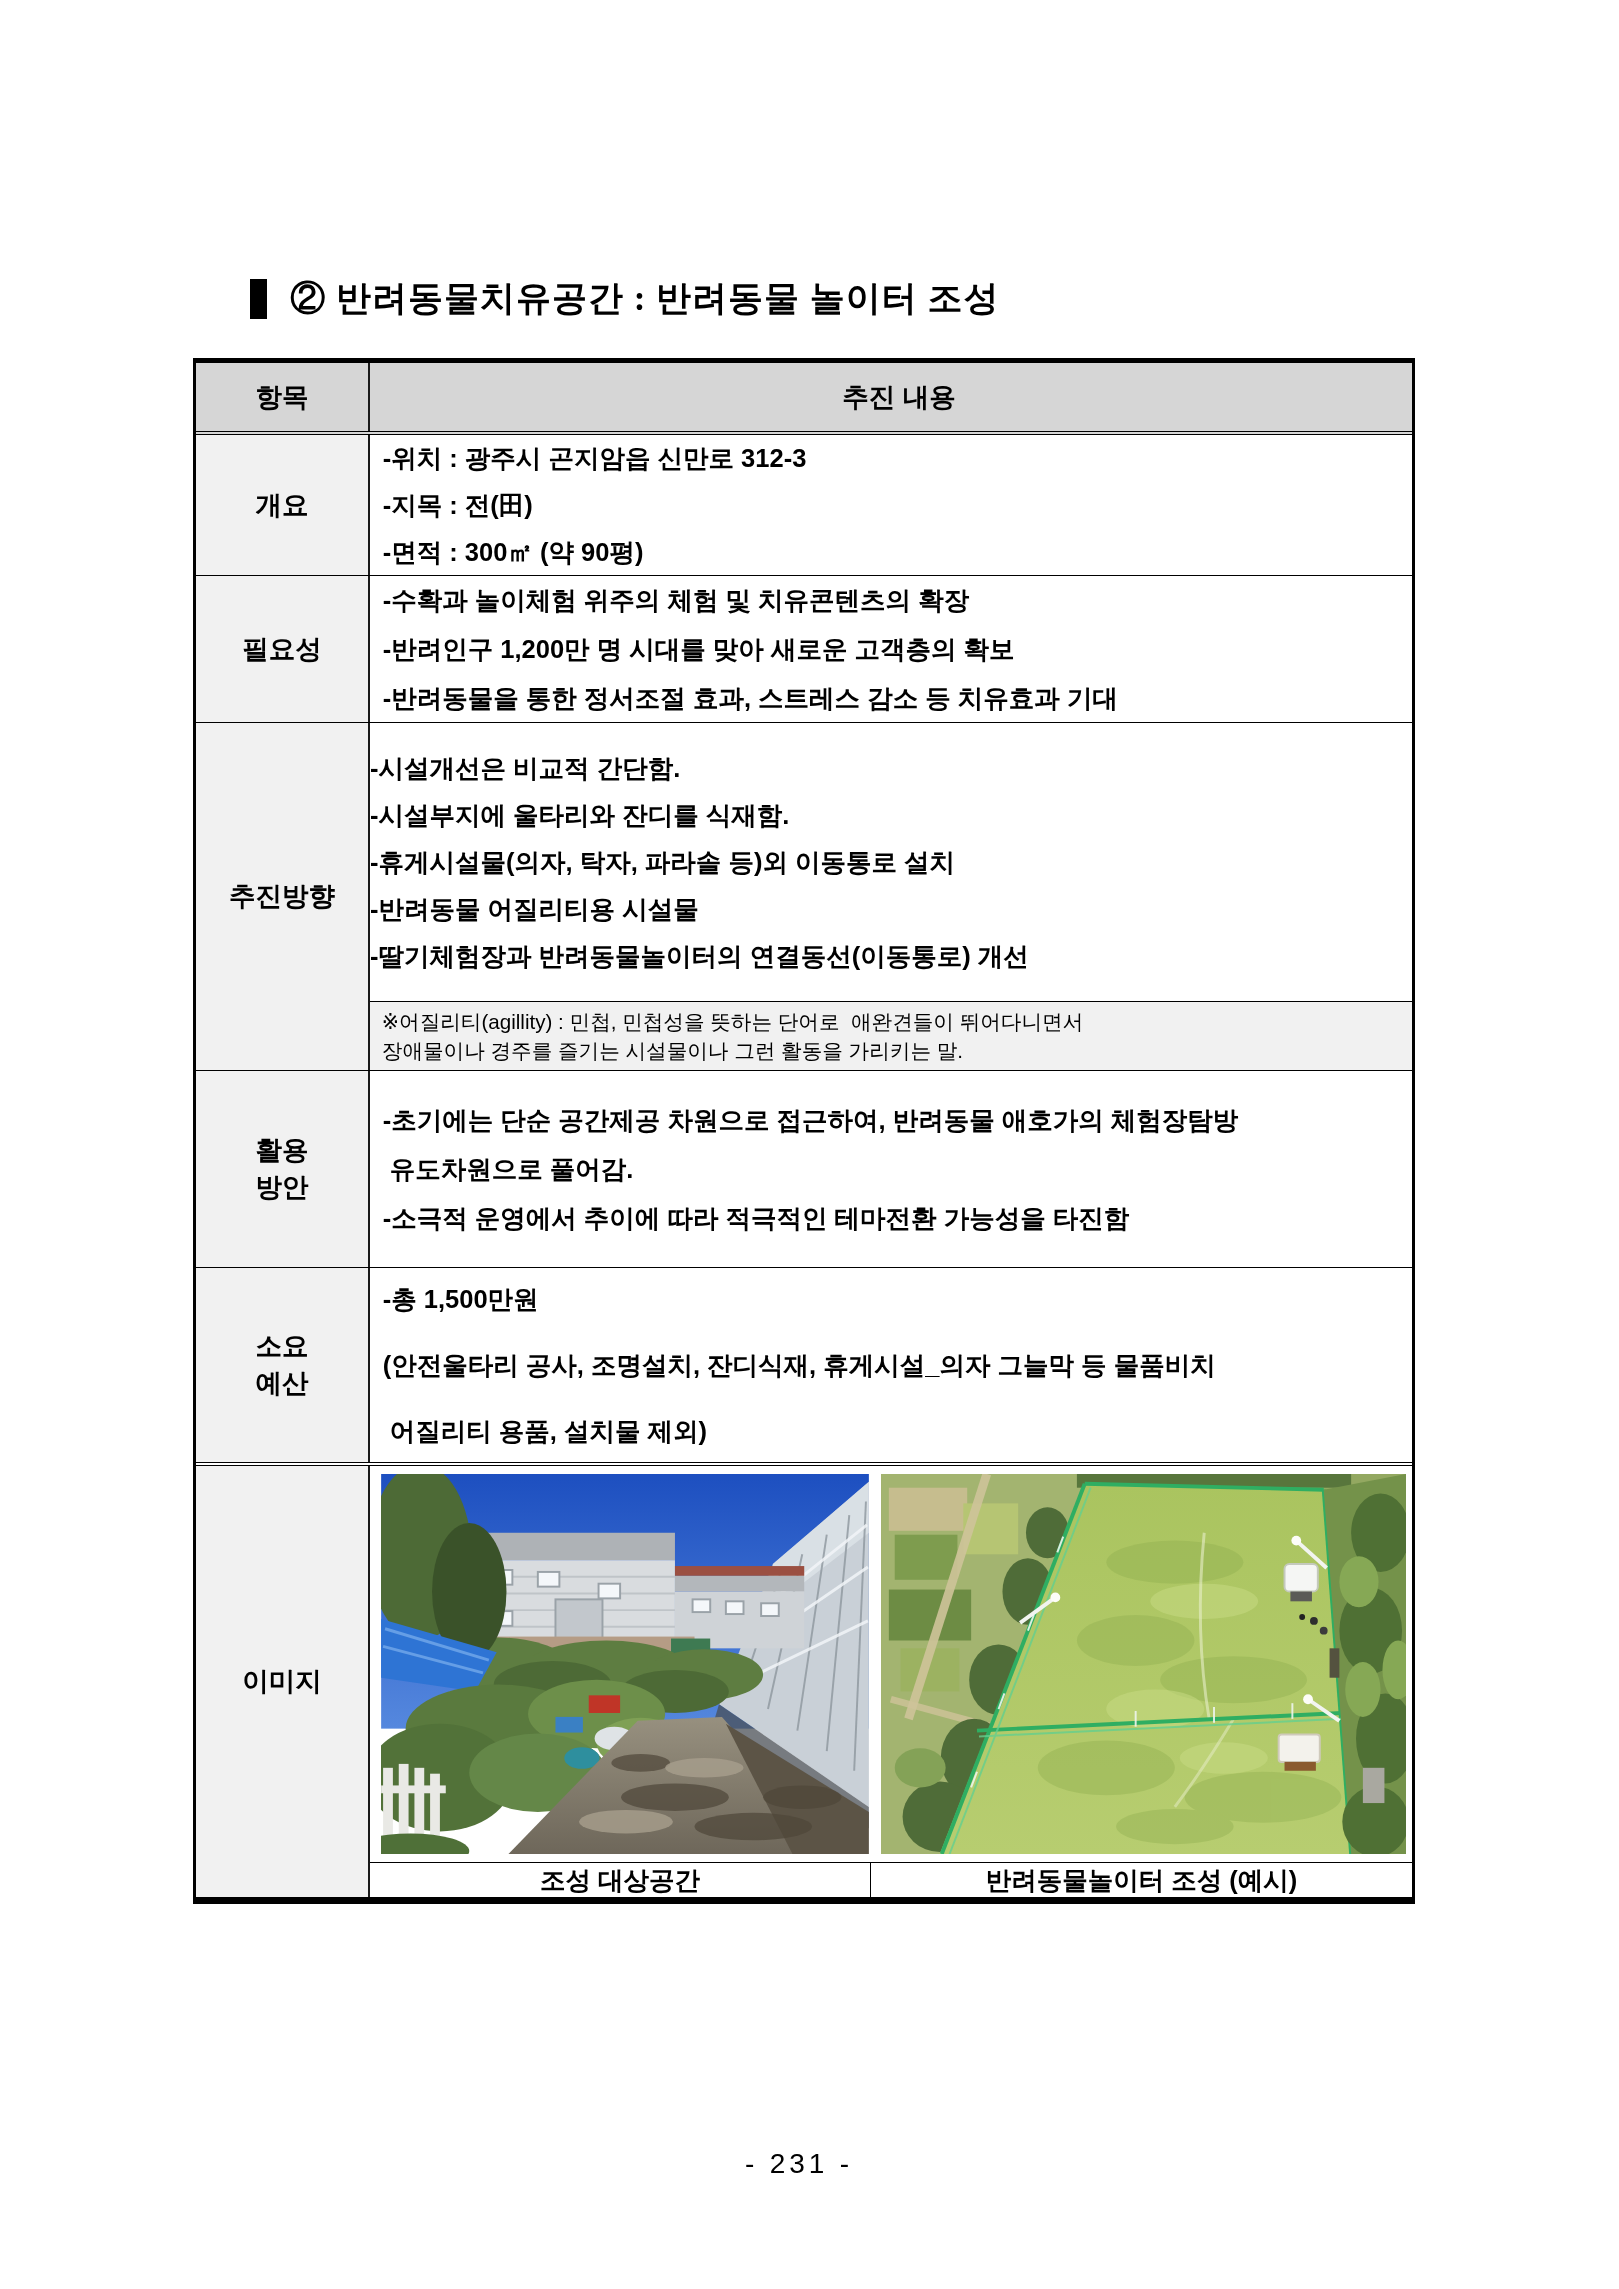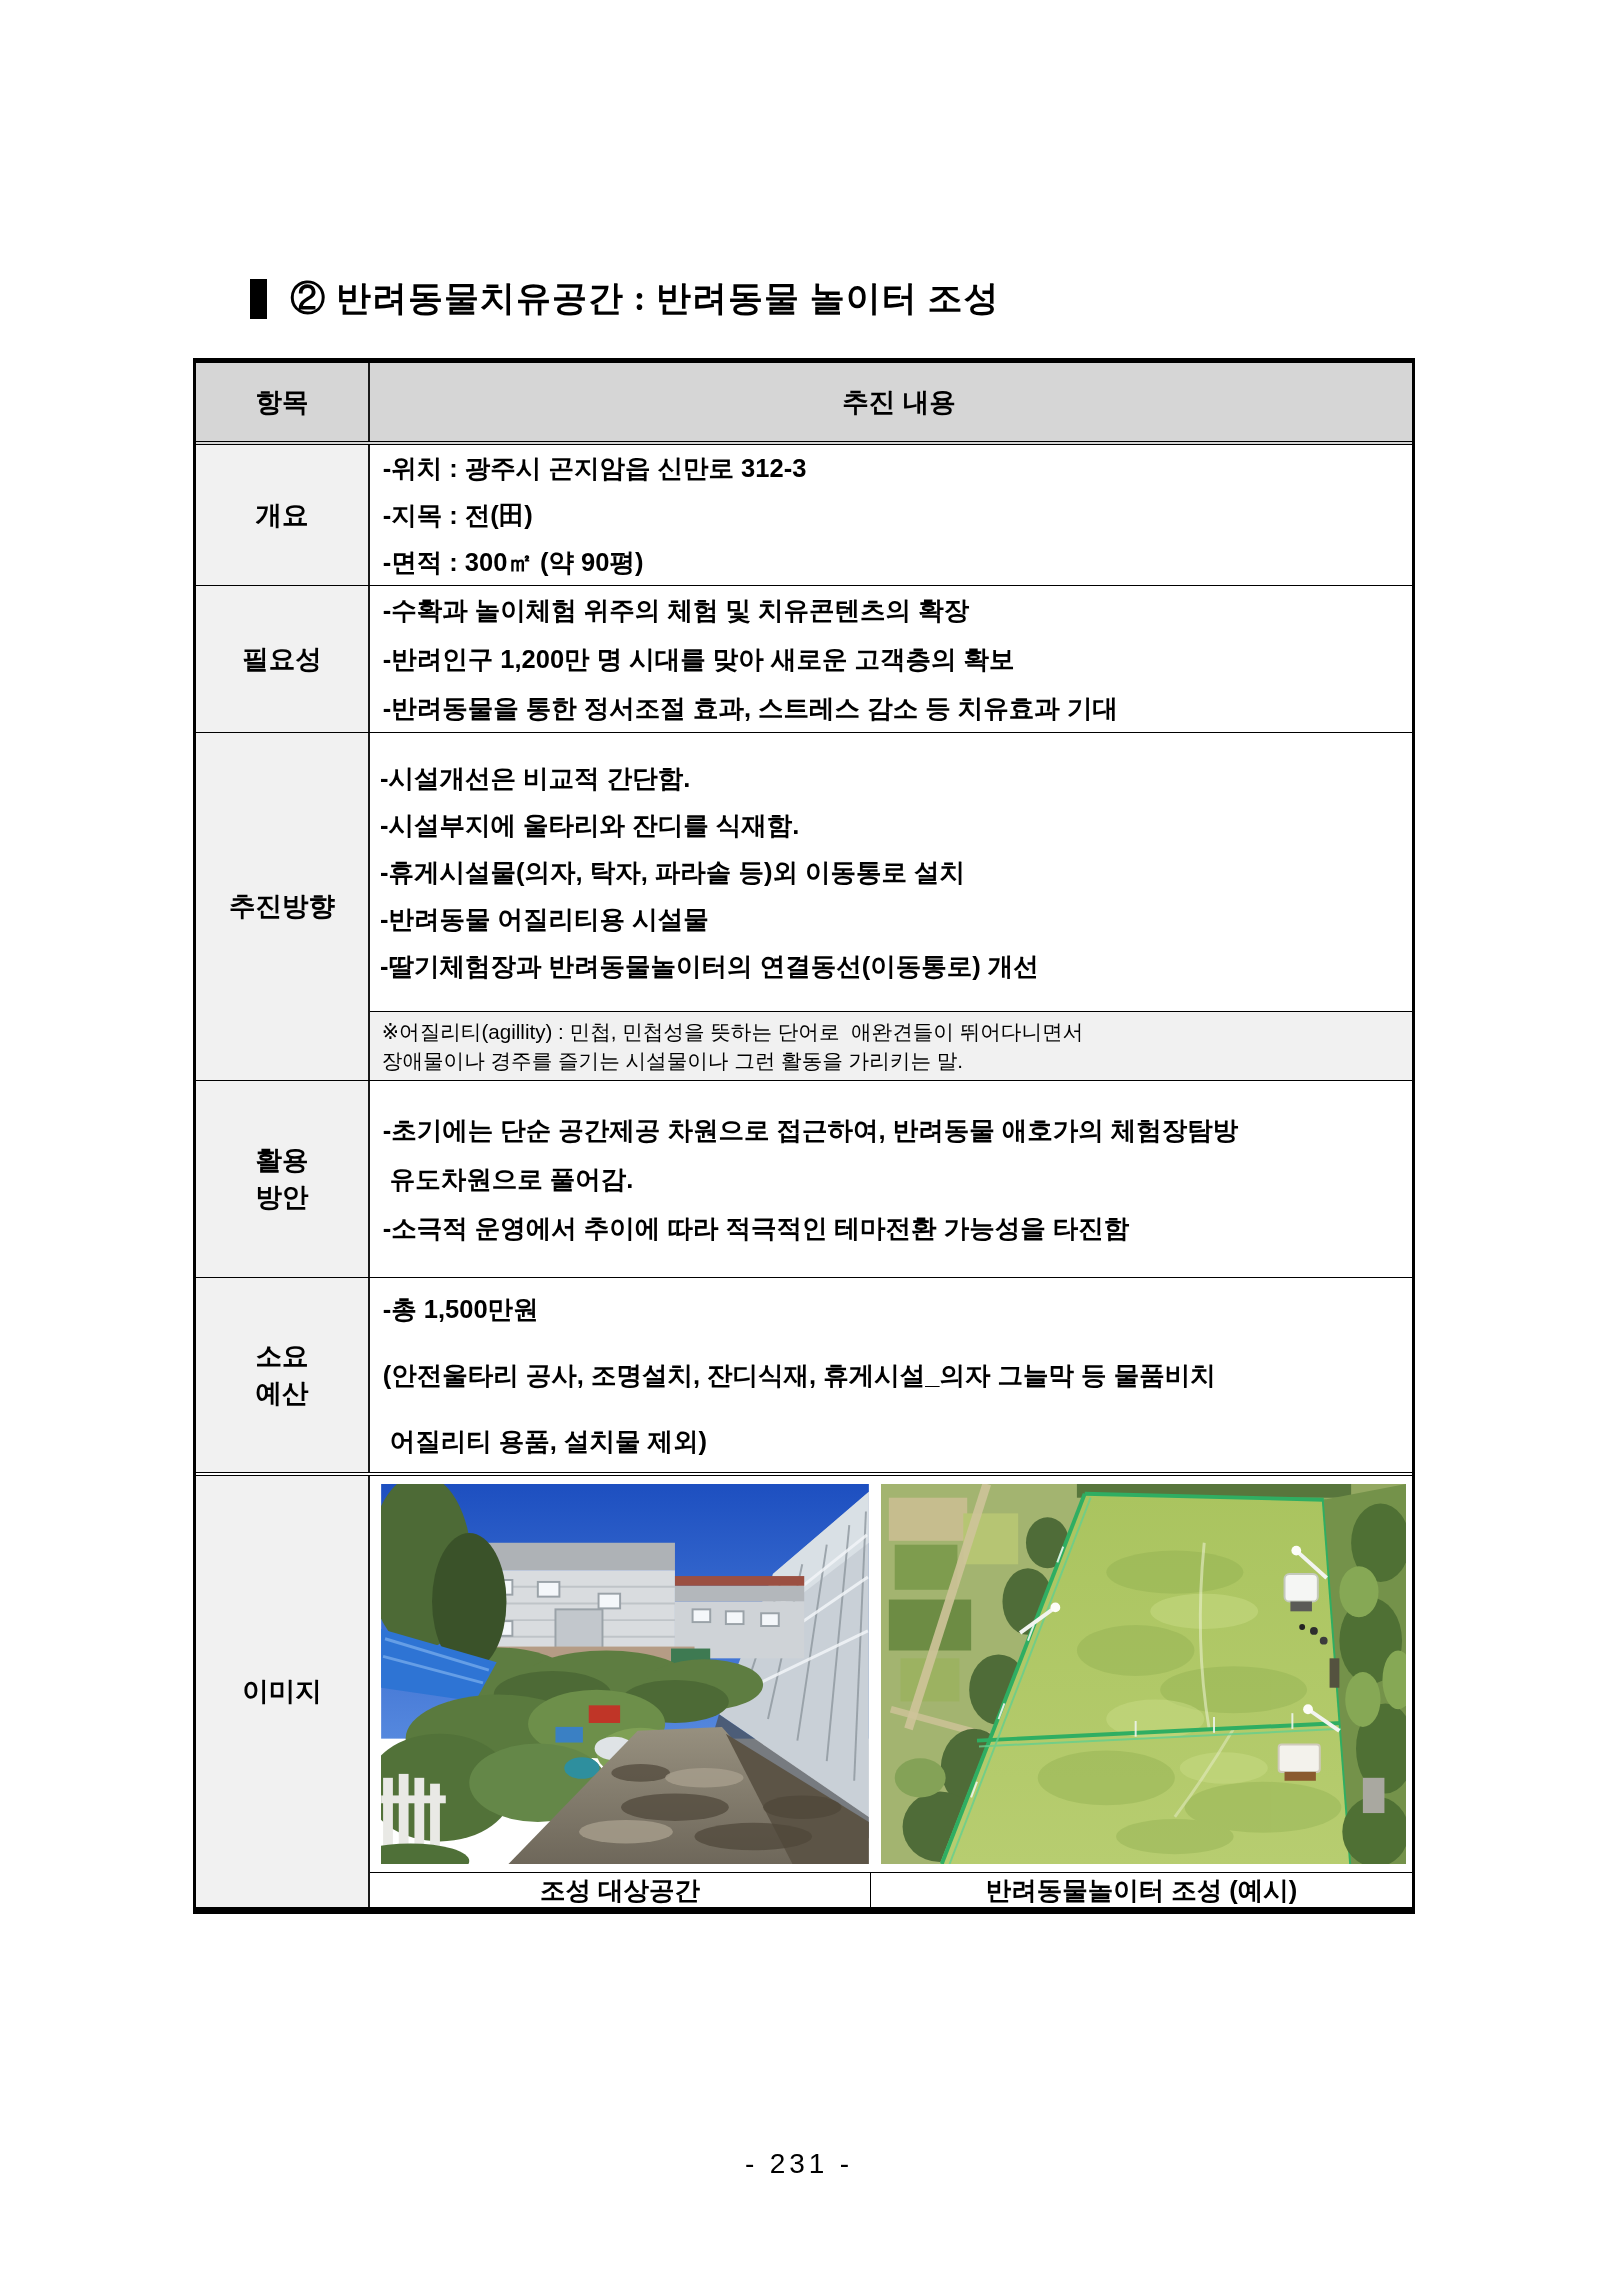--- a/index.html
+++ b/index.html
@@ -43,31 +43,31 @@
     display:flex;flex-direction:column;justify-content:center;align-items:center;
     font-size:26.5px;font-weight:700;line-height:37px;
   }
   .content-cell{
     flex:1;box-sizing:border-box;background:#fff;
     display:flex;flex-direction:column;justify-content:center;
     padding-left:12.7px;
     font-size:25.5px;font-weight:600;
   }
   .content-cell .line{white-space:pre;}
-  .row-header{height:82px;border-bottom:4.9px double #000;background:#d6d6d6;}
+  .row-header{height:72px;border-bottom:4.9px double #000;background:#d6d6d6;}
   .row-header .label-cell{background:#d6d6d6;}
   .row-header .content-cell{background:#d6d6d6;align-items:center;padding-left:16px;font-size:26.5px;font-weight:700;}
   .row-overview{height:141px;}
   .row-overview .content-cell{line-height:47px;}
   .row-necessity{height:147px;}
   .row-necessity .content-cell{line-height:49px;}
   .row-direction{height:348px;}
   .row-direction .content-cell{padding:0;}
   .direction-text{
-    height:279px;box-sizing:border-box;padding-left:10px;
+    height:279px;box-sizing:border-box;padding-left:0;
     display:flex;flex-direction:column;justify-content:center;
     line-height:47px;
   }
   .direction-note{
     height:69px;box-sizing:border-box;
     border-top:1px solid #000;background:#f1f1f1;
     padding-left:11.8px;
     display:flex;flex-direction:column;justify-content:center;
     font-size:20.6px;font-weight:500;line-height:29px;
   }

